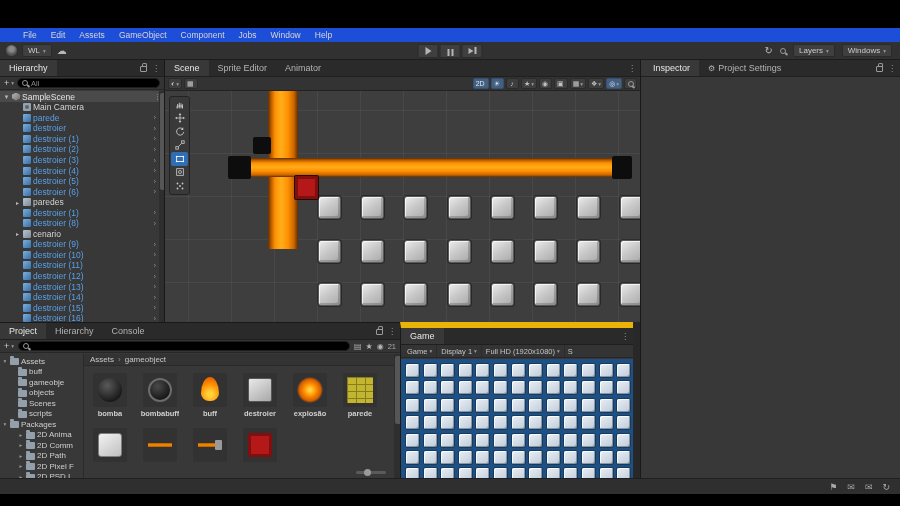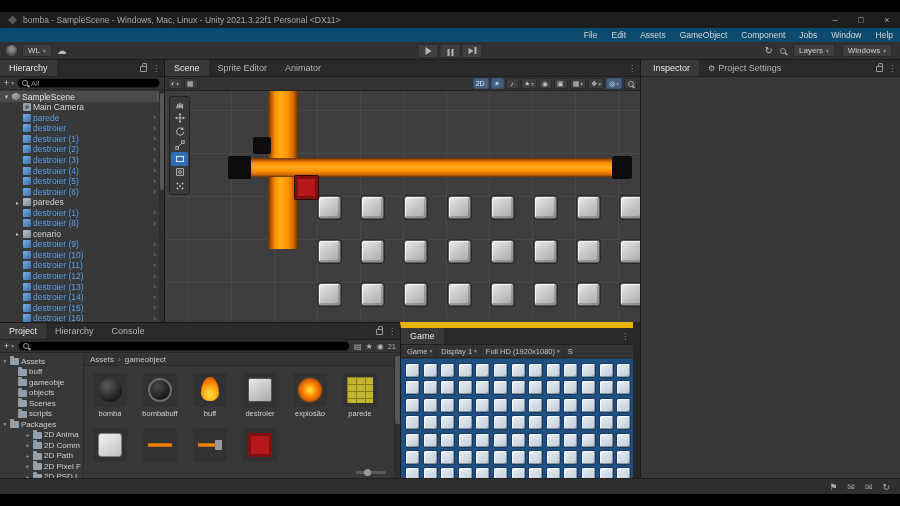--- a/index.html
+++ b/index.html
@@ -6,21 +6,21 @@
   html,body { background:#000; width:900px; height:506px; overflow:hidden; }
   .screen { position:relative; width:900px; height:506px; background:#000; overflow:hidden; }
 
   
   .titlebar { position:absolute; left:0; top:12px; width:900px; height:16px; background:#1e1e1e; display:flex; align-items:center; }
   .unity-logo { width:9px; height:9px; margin:0 6px 0 8px; background:#5a5a5a; clip-path:polygon(50% 0,100% 50%,50% 100%,0 50%); }
   .title-text { font-size:8.5px; color:#a5a5a5; white-space:nowrap; }
   .win-controls { margin-left:auto; display:flex; }
   .wbtn { width:26px; text-align:center; font-size:9px; color:#b0b0b0; line-height:16px; }
 
-  .menubar { position:absolute; left:0; top:28px; width:900px; height:14px; background:#0c4a6e; display:flex; align-items:center; padding-left:16px;justify-content:flex-end; }
+  .menubar { position:absolute; left:0; top:28px; width:900px; height:14px; background:#1d4ed8; display:flex; align-items:center; padding-left:16px; }
   .menu-item { padding:0 7px; font-size:8.5px; color:#d6d6d6; }
 
   .toolbar { position:absolute; left:0; top:42px; width:900px; height:18px; background:#313131; border-bottom:1px solid #1c1c1c; display:flex; align-items:center; }
   .tb-left { display:flex; align-items:center; gap:5px; padding-left:6px; }
   .avatar { width:11px; height:11px; border-radius:50%; background:radial-gradient(circle at 50% 38%, #8a8a8a 25%, #4f4f4f 65%); }
   .tb-btn { height:13px; background:#3f3f3f; border:1px solid #2a2a2a; border-radius:2px; display:inline-flex; align-items:center; gap:3px; padding:0 5px; font-size:8px; color:#cccccc; white-space:nowrap; }
   .tb-ico { color:#b8b8b8; font-size:10px; display:inline-flex; align-items:center; }
   .dd { font-size:5.5px; color:#9a9a9a; }
   .tb-center { position:absolute; left:50%; transform:translateX(-50%); display:flex; gap:1px; }
   .pbtn { width:21px; height:14px; background:#3f3f3f; border:1px solid #2a2a2a; display:inline-flex; align-items:center; justify-content:center; gap:1px; }
@@ -107,29 +107,29 @@
 
   
   .project-panel { position:absolute; left:0; top:262px; width:400px; height:156px; background:#383838; border-top:1px solid #191919; overflow:hidden; }
   .proj-toolbar { position:absolute; left:0; top:17px; right:0; height:13px; background:#343434; border-bottom:1px solid #272727; display:flex; align-items:center; gap:4px; padding:0 4px; }
   .pt-ico { font-size:8px; color:#b5b5b5; }
   .pt-count { font-size:7.5px; color:#aaa; }
   .proj-body { position:absolute; left:0; top:31px; right:0; bottom:0; display:flex; }
   .proj-tree { width:84px; background:#383838; border-right:1px solid #2a2a2a; padding-top:2px; overflow:hidden; }
   .trow { height:10.5px; display:flex; align-items:center; gap:2px; font-size:8px; color:#cfcfcf; white-space:nowrap; padding-left:2px; }
   .trow.child { padding-left:10px; }
-  .trow.pkg { padding-left:6px;margin-left:19px; }
+  .trow.pkg { padding-left:18px; }
   .tarrow { width:6px; font-size:5.5px; color:#999; text-align:center; flex:0 0 6px; }
   .folder-ico { width:9px; height:7px; background:#93a0ab; border-radius:1px; position:relative; flex:0 0 9px; margin-top:1px; }
   .folder-ico::before { content:""; position:absolute; top:-2px; left:0; width:4px; height:2px; background:#93a0ab; border-radius:1px 1px 0 0; }
   .tlabel { overflow:hidden; }
   .proj-right { flex:1; position:relative; background:#383838; overflow:hidden; }
   .breadcrumb { height:12px; background:#333; border-bottom:1px solid #2a2a2a; display:flex; align-items:center; gap:4px; padding:0 6px; font-size:8px; color:#c8c8c8; }
   .bsep { color:#8a8a8a; }
-  .asset-grid { position:absolute; left:0; top:13px; right:6px; bottom:0; display:flex; flex-wrap:wrap; align-content:flex-start; gap:10px 14px; padding:6px 2px 0 8px; overflow:hidden; }
+  .asset-grid { position:absolute; left:0; top:13px; right:6px; bottom:0; display:flex; flex-wrap:wrap; align-content:flex-start; gap:10px 14px; padding:6px 2px 0 8px; overflow:hidden;font-weight:bold; }
   .asset { width:36px; display:flex; flex-direction:column; align-items:center; gap:2px; }
   .thumb { width:34px; height:34px; border-radius:2px; position:relative; background:#323232; overflow:hidden; }
   .alabel { font-size:7.5px; color:#cfcfcf; max-width:46px; white-space:nowrap; overflow:hidden; height:9px; }
   .t-bomba::before { content:""; position:absolute; inset:5px; border-radius:50%; background:radial-gradient(circle at 38% 32%, #5a5a5a, #1a1a1a 72%); }
   .t-bombabuff::before { content:""; position:absolute; inset:5px; border-radius:50%; border:2px solid #6c6c6c; background:radial-gradient(circle at 38% 32%, #4a4a4a, #161616 75%); }
   .t-buff::before { content:""; position:absolute; left:8px; right:8px; top:4px; bottom:6px; border-radius:50% 50% 46% 46%/68% 68% 32% 32%; background:radial-gradient(circle at 50% 72%, #ffd43a 12%, #ff8a00 55%, #e05500 95%); }
   .t-destroier::before { content:""; position:absolute; inset:5px; background:linear-gradient(145deg,#e9e9e9,#a8a8a8); border:1px solid #565656; border-radius:2px; }
   .t-explosao::before { content:""; position:absolute; inset:4px; border-radius:50%; background:radial-gradient(circle,#ffd23a 8%,#ff8c00 34%,#d45f00 58%,#323232 72%); }
   .t-parede::before { content:""; position:absolute; inset:4px; background-color:#c3b52f;
     background-image:linear-gradient(#877c1e 1px,transparent 1px),linear-gradient(90deg,#877c1e 1px,transparent 1px);
@@ -156,29 +156,20 @@
   
   .statusbar { position:absolute; left:0; top:478px; width:900px; height:16px; background:#2f2f2f; border-top:1px solid #1f1f1f; display:flex; align-items:center; }
   .status-icons { margin-left:auto; display:flex; gap:10px; padding-right:10px; }
   .st-ico { font-size:9px; color:#a8a8a8; }
 </style>
 </head>
 <body>
 
 <div class="screen">
 
-  <div class="titlebar">
-    <span class="unity-logo"></span>
-    <span class="title-text">bomba - SampleScene - Windows, Mac, Linux - Unity 2021.3.22f1 Personal &lt;DX11&gt;</span>
-    <div class="win-controls">
-      <span class="wbtn">–</span>
-      <span class="wbtn">□</span>
-      <span class="wbtn">×</span>
-    </div>
-  </div>
 
   <div class="menubar">
 
   <span class="menu-item">File</span>
       <span class="menu-item">Edit</span>
       <span class="menu-item">Assets</span>
       <span class="menu-item">GameObject</span>
       <span class="menu-item">Component</span>
       <span class="menu-item">Jobs</span>
       <span class="menu-item">Window</span>

